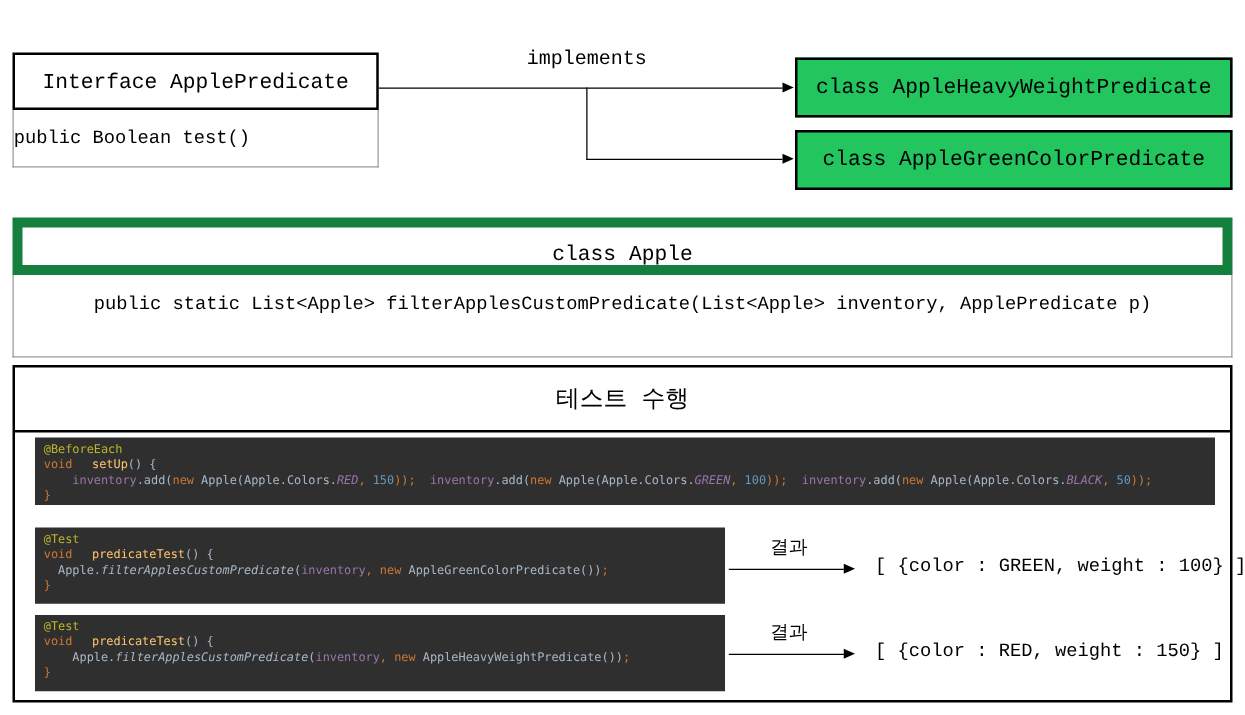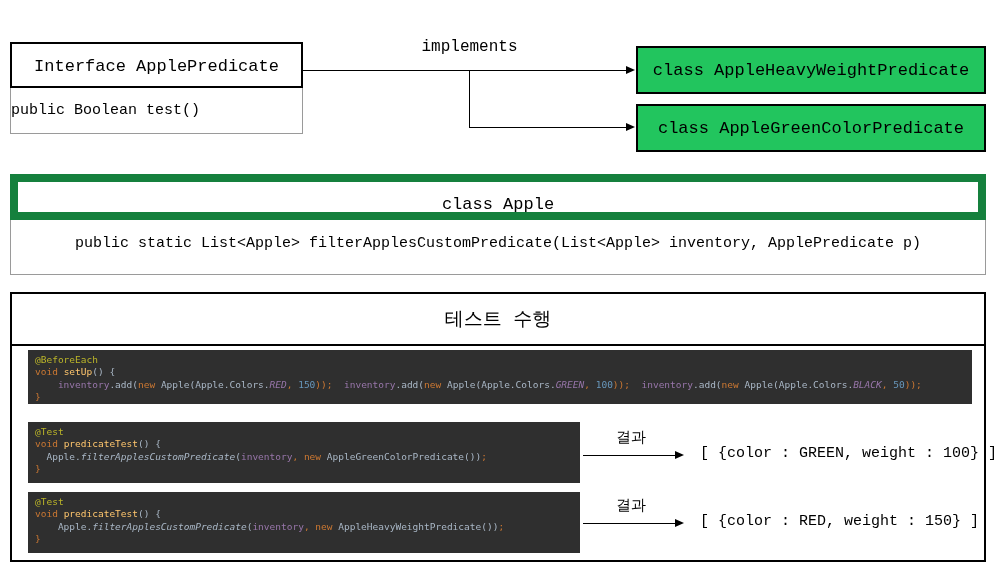--- a/index.html
+++ b/index.html
@@ -89,21 +89,21 @@
     height: 46px;
     box-sizing: border-box;
   }
   .apple-body {
     border: 1px solid #9a9a9a;
     border-top: none;
     background: #ffffff;
     text-align: center;
     font-size: 15px;
     line-height: 48px;
-    height: 55px;
+    height: 66px;
     box-sizing: border-box;
     white-space: nowrap;
   }
 
   
   #test-panel {
     left: 10px; top: 292px; width: 976px; height: 270px;
     border: 2px solid #000000;
     background: #ffffff;
     box-sizing: border-box;
@@ -128,21 +128,21 @@
     box-sizing: border-box;
     white-space: pre;
     overflow: hidden;
   }
   #code-setup  { left: 28px; top: 350px; width: 944px; height: 54px; }
   #code-test-1 { left: 28px; top: 422px; width: 552px; height: 61px; }
   #code-test-2 { left: 28px; top: 492px; width: 552px; height: 61px; }
 
   .t-ann   { color: #bbb529; }
   .t-kw    { color: #cc7832; }
-  .t-fn    { color: #ffc66d; }
+  .t-fn    { color: #ffc66d; margin-left: 10px; }
   .t-var   { color: #9876aa; }
   .t-const { color: #9876aa; font-style: italic; }
   .t-num   { color: #6897bb; }
   .t-id    { color: #a9b7c6; }
   .t-mi    { color: #a9b7c6; font-style: italic; }
 
   
   .result-label {
     font-size: 15px;
     white-space: nowrap;

